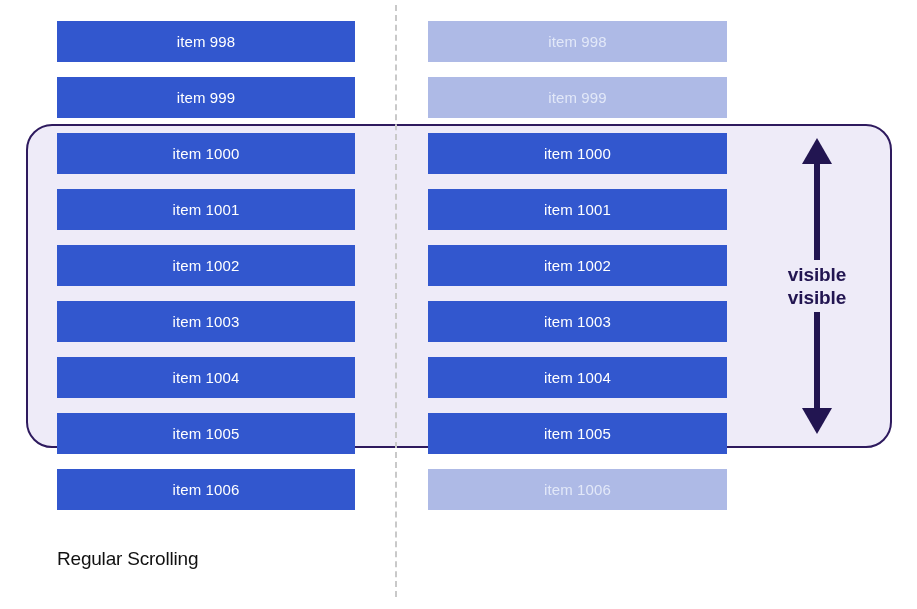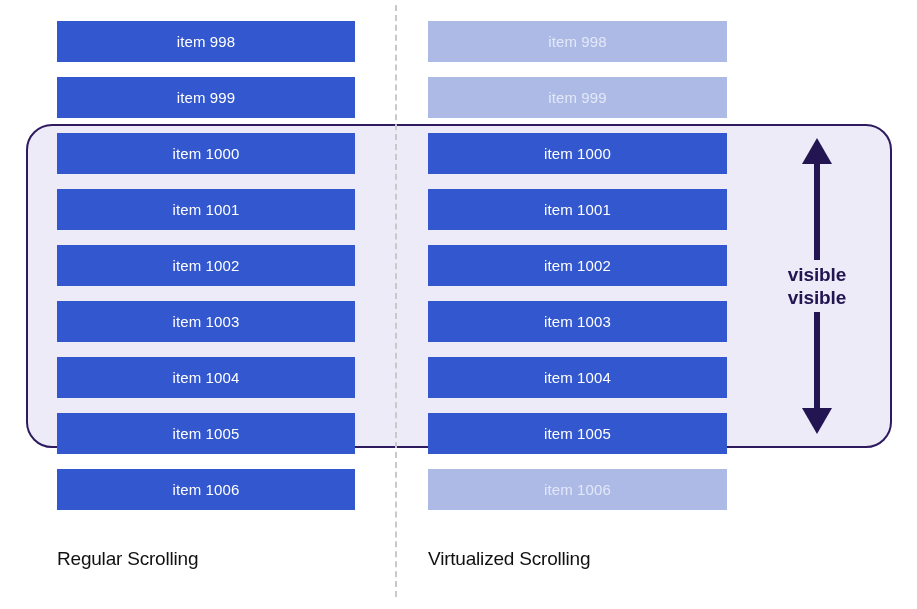--- a/index.html
+++ b/index.html
@@ -189,15 +189,14 @@
         <polygon points="65,304 80,278 50,278" fill="#221551"></polygon>
       </g>
     </svg>
     <div class="annotation-label">
       <div>visible</div>
       <div>visible</div>
     </div>
   </div>
 
   <div class="caption left">Regular Scrolling</div>
-  <div class="caption right">Virtualized Scrolling</div>
 
 </div>
 
 </body></html>

